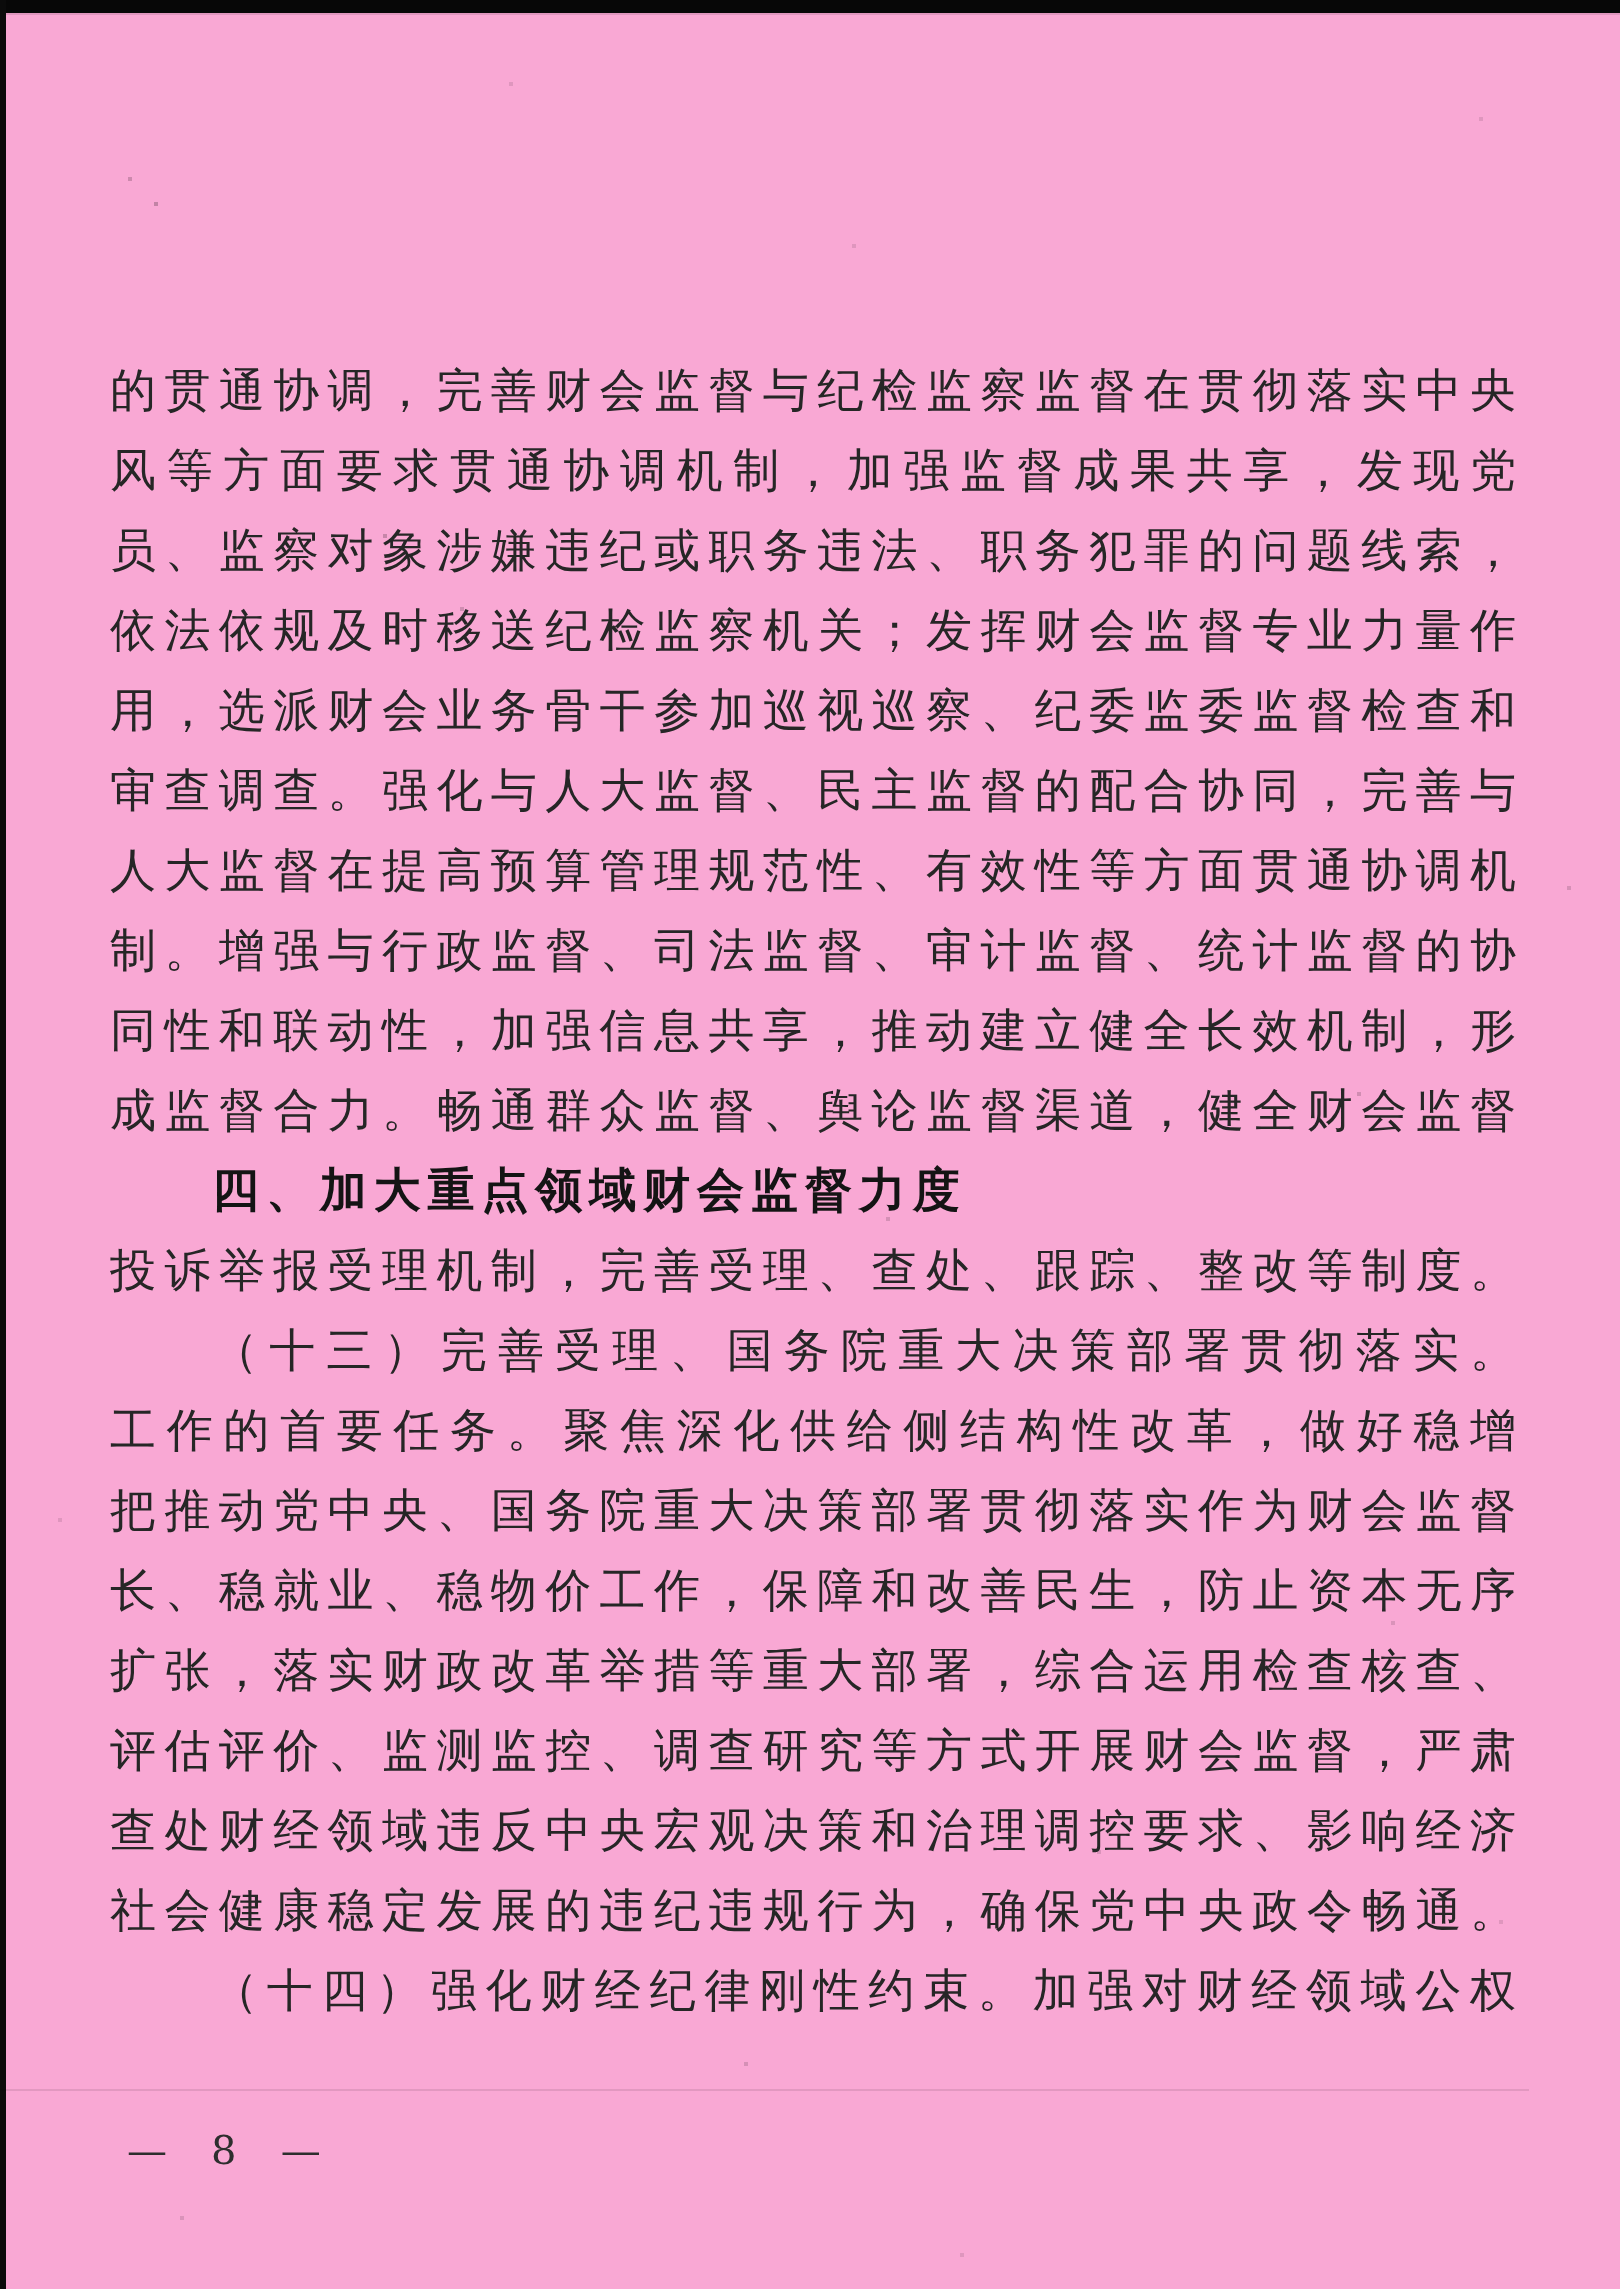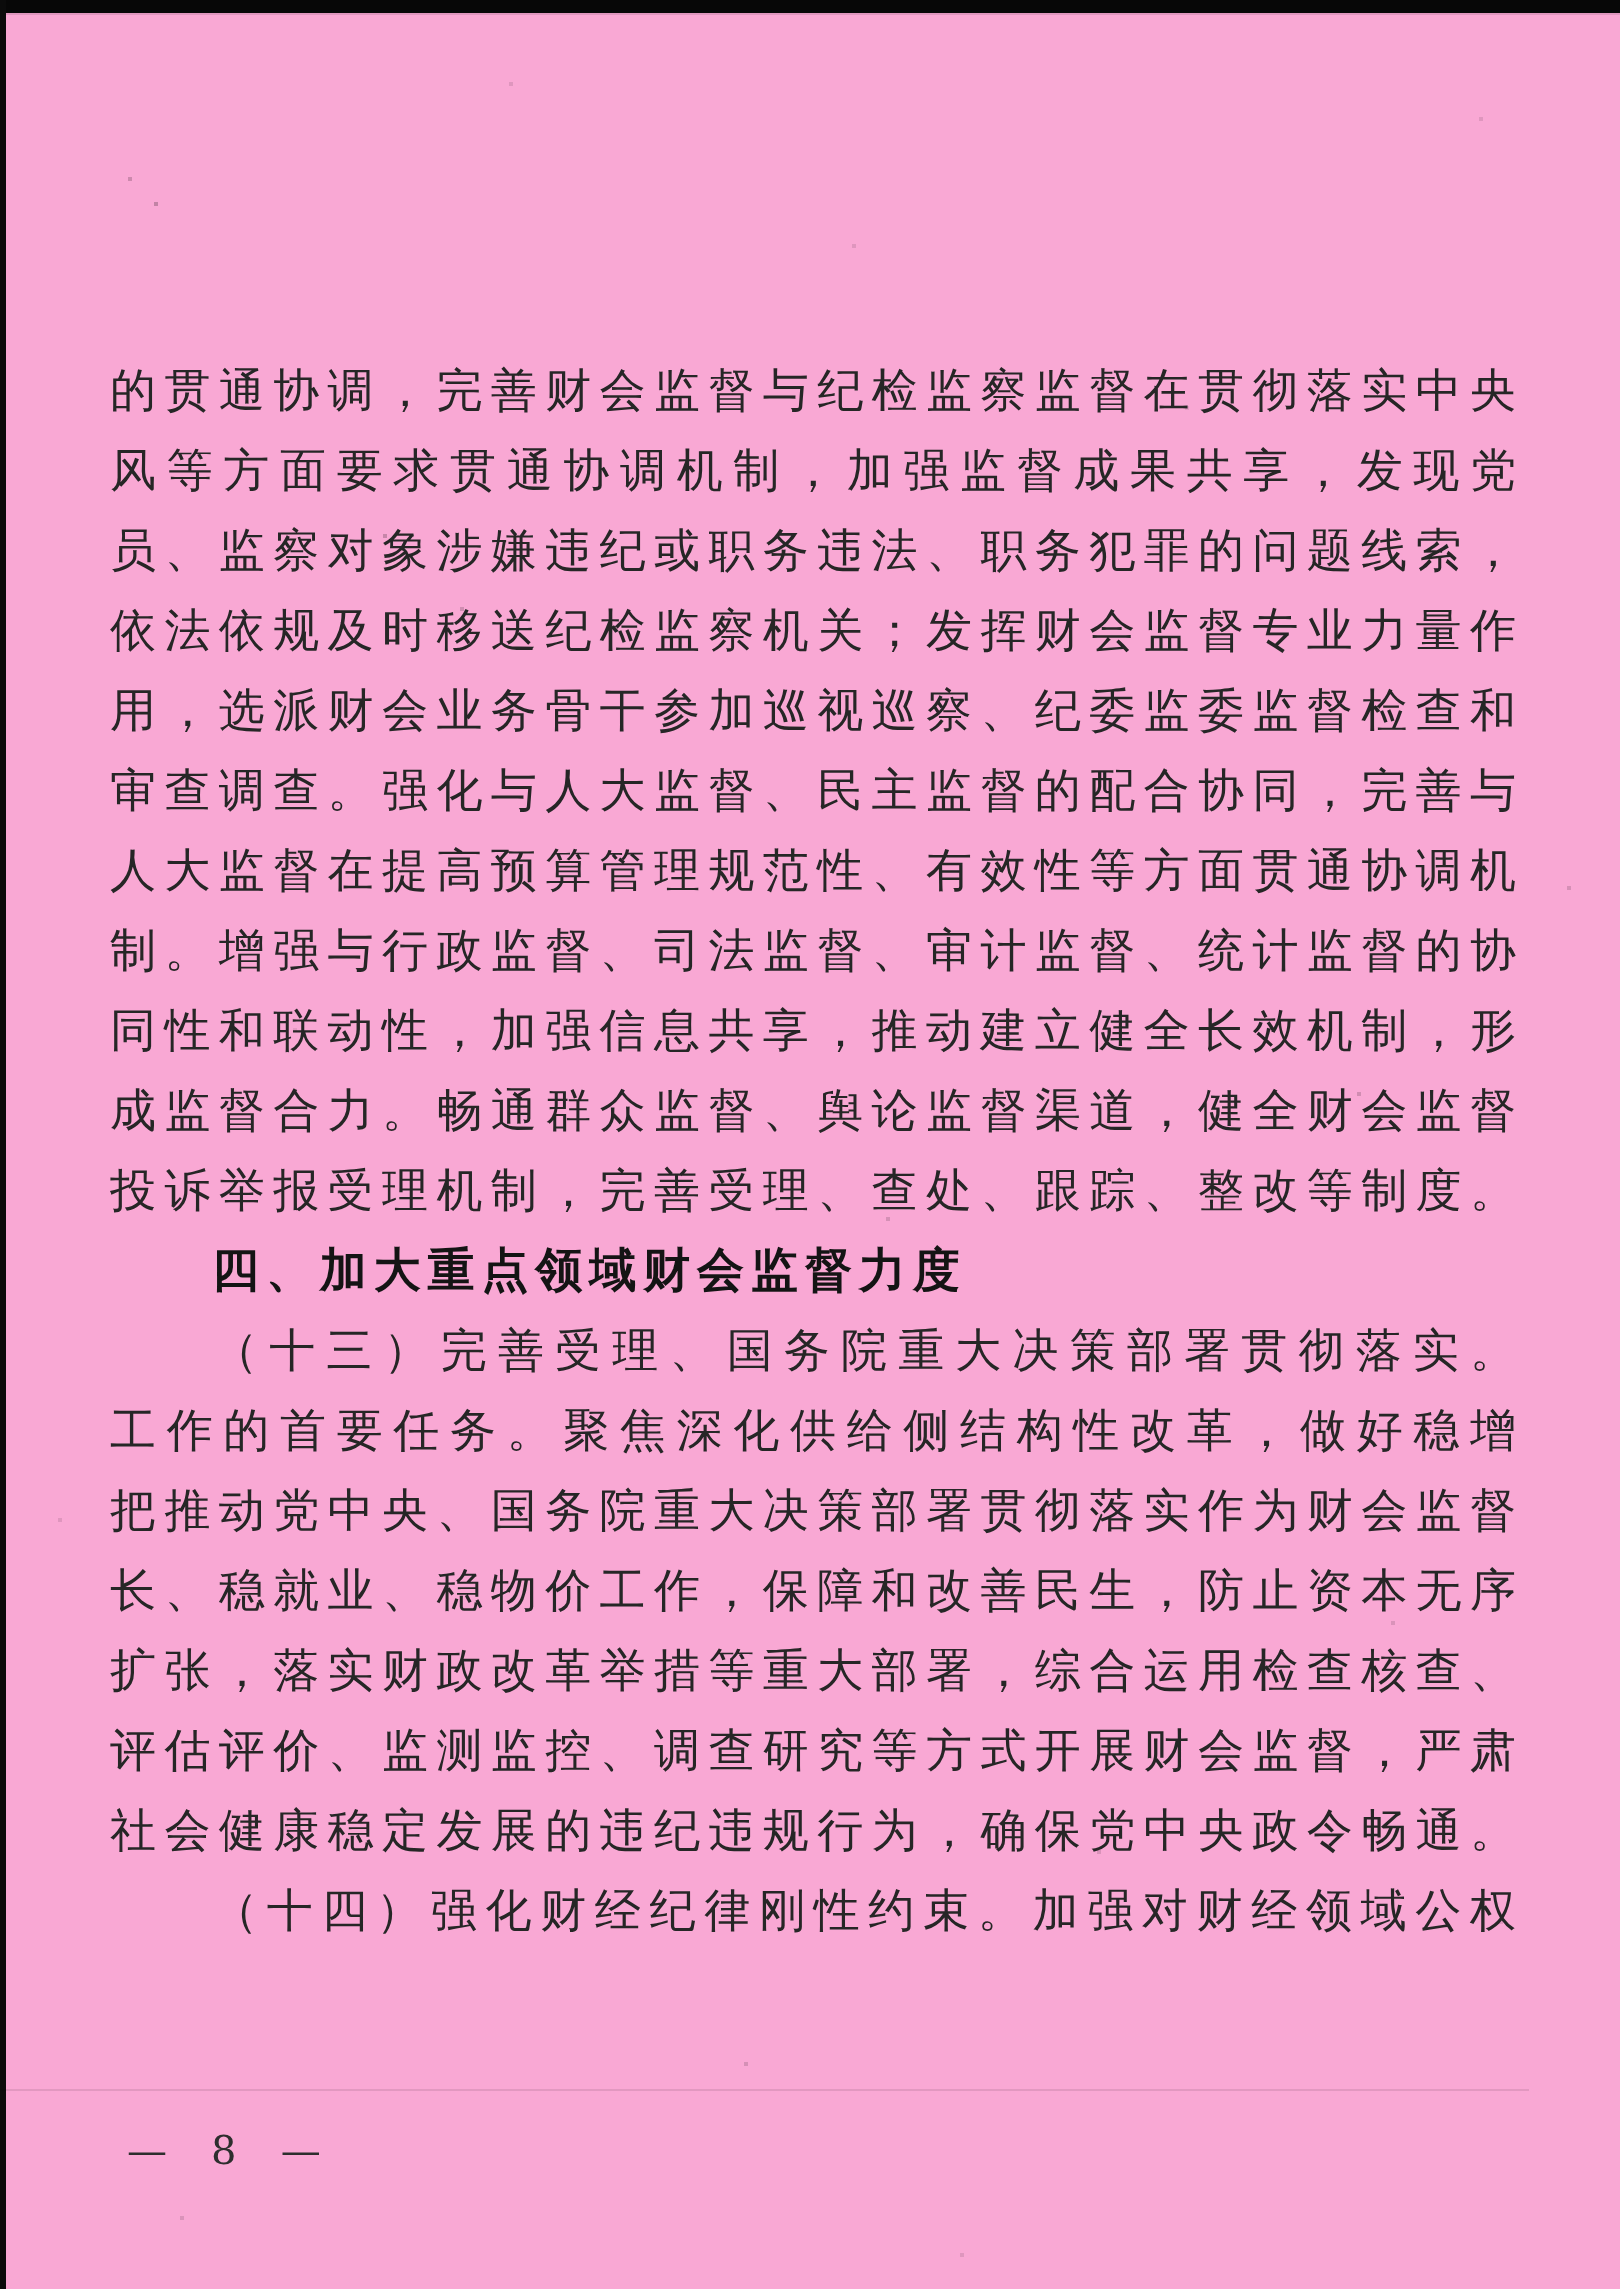--- a/index.html
+++ b/index.html
@@ -120,27 +120,28 @@
       <div class="line line--body">的贯通协调，完善财会监督与纪检监察监督在贯彻落实中央</div>
       <div class="line line--body">风等方面要求贯通协调机制，加强监督成果共享，发现党</div>
       <div class="line line--body">员、监察对象涉嫌违纪或职务违法、职务犯罪的问题线索，</div>
       <div class="line line--body">依法依规及时移送纪检监察机关；发挥财会监督专业力量作</div>
       <div class="line line--body">用，选派财会业务骨干参加巡视巡察、纪委监委监督检查和</div>
       <div class="line line--body">审查调查。强化与人大监督、民主监督的配合协同，完善与</div>
       <div class="line line--body">人大监督在提高预算管理规范性、有效性等方面贯通协调机</div>
       <div class="line line--body">制。增强与行政监督、司法监督、审计监督、统计监督的协</div>
       <div class="line line--body">同性和联动性，加强信息共享，推动建立健全长效机制，形</div>
       <div class="line line--body">成监督合力。畅通群众监督、舆论监督渠道，健全财会监督</div>
+      <div class="line line--heading">四、加大重点领域财会监督力度</div>
       <div class="line line--body">投诉举报受理机制，完善受理、查处、跟踪、整改等制度。</div>
-      <div class="line line--heading">四、加大重点领域财会监督力度</div>
       <div class="line line--para-start">（十三）完善受理、国务院重大决策部署贯彻落实。</div>
       <div class="line line--body">工作的首要任务。聚焦深化供给侧结构性改革，做好稳增</div>
       <div class="line line--body">把推动党中央、国务院重大决策部署贯彻落实作为财会监督</div>
       <div class="line line--body">长、稳就业、稳物价工作，保障和改善民生，防止资本无序</div>
       <div class="line line--body">扩张，落实财政改革举措等重大部署，综合运用检查核查、</div>
       <div class="line line--body">评估评价、监测监控、调查研究等方式开展财会监督，严肃</div>
+      <div class="line line--body">查处财经领域违反中央宏观决策和治理调控要求、影响经济</div>
       <div class="line line--body">社会健康稳定发展的违纪违规行为，确保党中央政令畅通。</div>
       <div class="line line--para-start">（十四）强化财经纪律刚性约束。加强对财经领域公权</div>
     </div>
   <div class="fold-line"></div>
   <div class="page-number">— 8 —</div>
 </div>
 
 
 </body></html>

